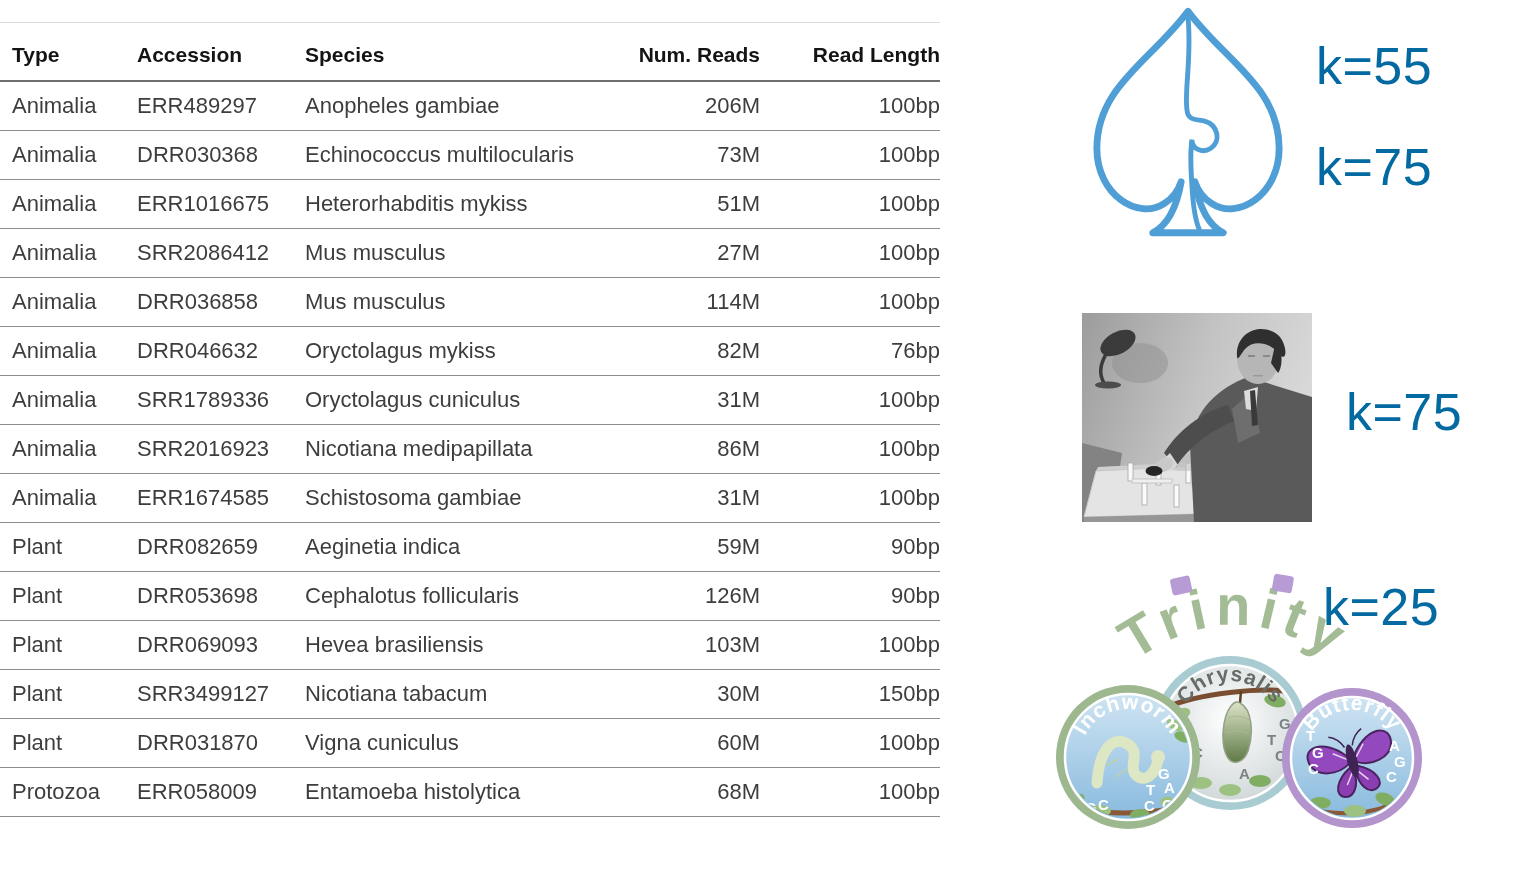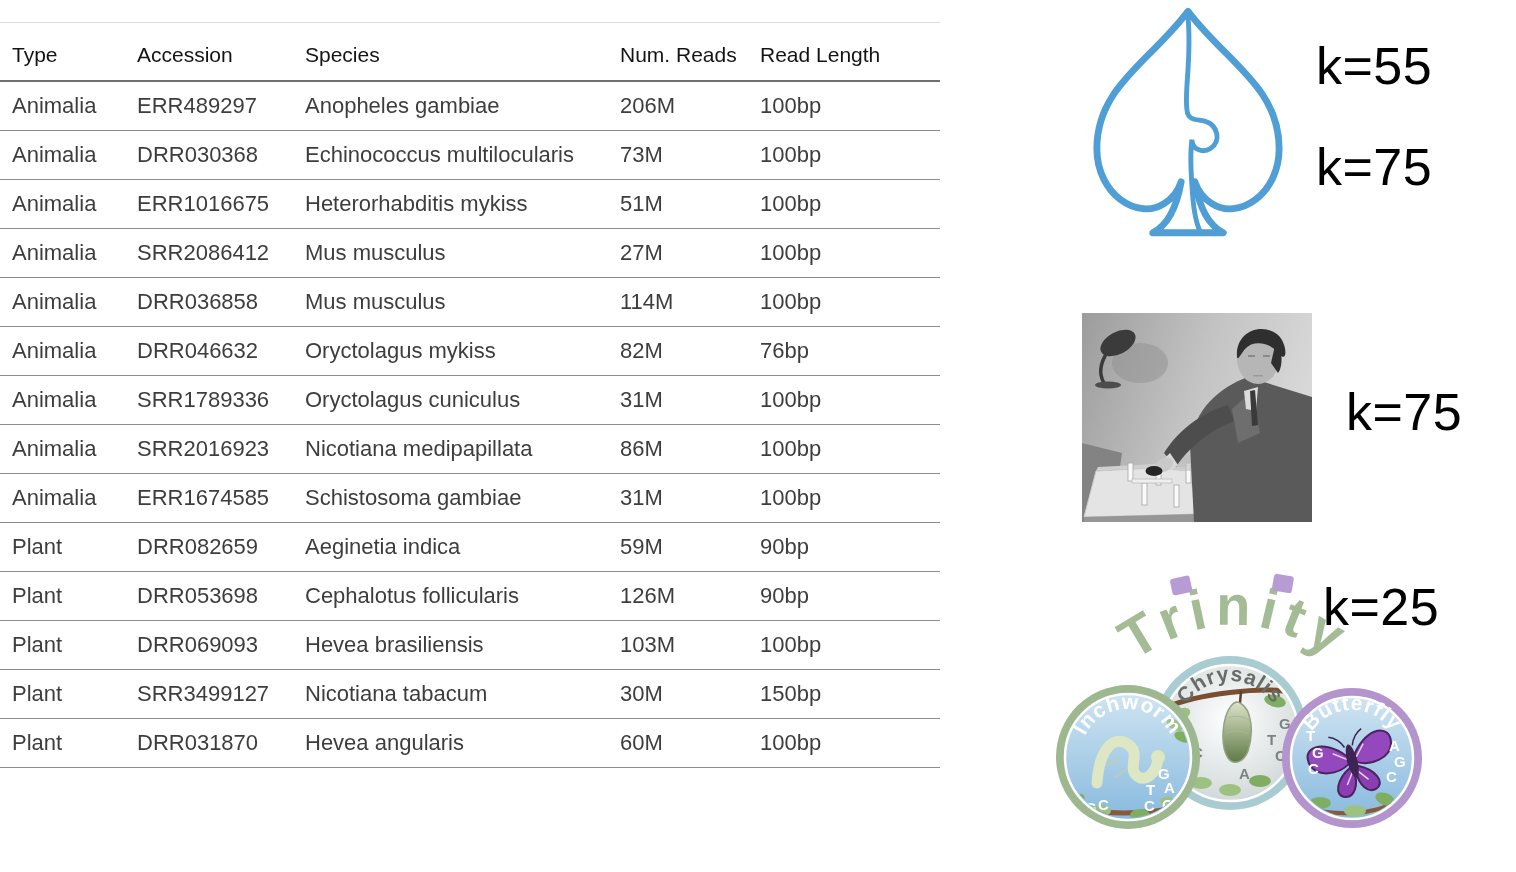--- a/index.html
+++ b/index.html
@@ -1,29 +1,29 @@
 <!DOCTYPE html>
 <html><head>
 <meta charset="utf-8">
 <style>
   html,body{margin:0;padding:0;background:#ffffff;}
   .canvas{position:relative;width:1516px;height:872px;background:#fff;overflow:hidden;
           font-family:"Liberation Sans",sans-serif;}
   
   table.datasets{position:absolute;left:0;top:22px;width:940px;border-collapse:collapse;
                  table-layout:fixed;font-size:22px;color:#3d3d3d;border-top:1px solid #dcdcdc;}
-  table.datasets th{font-size:21px;font-weight:normal;color:#141414;text-align:left;
+  table.datasets th{font-size:21px;font-weight:bold;color:#141414;text-align:left;
                     vertical-align:bottom;height:44px;padding:0 0 13px 12px;
                     border-bottom:2px solid #6f6f6f;}
   table.datasets td{height:48px;padding:0 0 0 12px;border-bottom:1px solid #8d8d8d;
                     white-space:nowrap;overflow:hidden;}
-  table.datasets .c{text-align:left;padding-left:0;}
+  table.datasets .c{text-align:right;padding-left:0;}
   table.datasets td.species{}
   
-  .klabel{position:absolute;font-size:52px;line-height:1.1;color:#000000;letter-spacing:0.5px;}
+  .klabel{position:absolute;font-size:52px;line-height:1.1;color:#0369a1;letter-spacing:0.5px;}
   .k1{left:1316px;top:38px;}
   .k2{left:1316px;top:139px;}
   .k3{left:1346px;top:384px;}
   .k4{left:1323px;top:579px;}
   svg{display:block;}
   .logo{position:absolute;}
   .spades-logo{left:1090px;top:4px;width:196px;height:236px;}
   .shannon-photo{left:1082px;top:313px;width:230px;height:209px;}
   .trinity-logo{left:1045px;top:573px;width:380px;height:292px;}
   .badge-label{font-family:"Liberation Sans",sans-serif;font-size:21px;font-weight:bold;letter-spacing:1px;}
@@ -142,22 +142,29 @@
       <tr>
         <td>Plant</td>
         <td>SRR3499127</td>
         <td class="species">Nicotiana tabacum</td>
         <td class="c">30M</td>
         <td class="c">150bp</td>
       </tr>
       <tr>
         <td>Plant</td>
         <td>DRR031870</td>
-        <td class="species">Hevea angularis</td>
+        <td class="species">Vigna cuniculus</td>
         <td class="c">60M</td>
+        <td class="c">100bp</td>
+      </tr>
+      <tr>
+        <td>Protozoa</td>
+        <td>ERR058009</td>
+        <td class="species">Entamoeba histolytica</td>
+        <td class="c">68M</td>
         <td class="c">100bp</td>
       </tr>
     </tbody>
   </table>
 
   <svg class="logo spades-logo" viewBox="0 0 200 240">
     <path d="M100 7 C138 58 193 84 193 147 C193 194 151 221 124 203 C116 198 110 190 107 181
              C112 210 122 226 136 233 L64 233 C78 226 88 210 93 181 C90 190 84 198 76 203
              C49 221 7 194 7 147 C7 84 62 58 100 7 Z" fill="#ffffff" stroke="#4f9ed6" stroke-width="7" stroke-linejoin="round"></path>
     <path d="M100 13 C104 55 96 88 99 108 C100 119 109 117 117 119 C131 123 134 140 123 147

